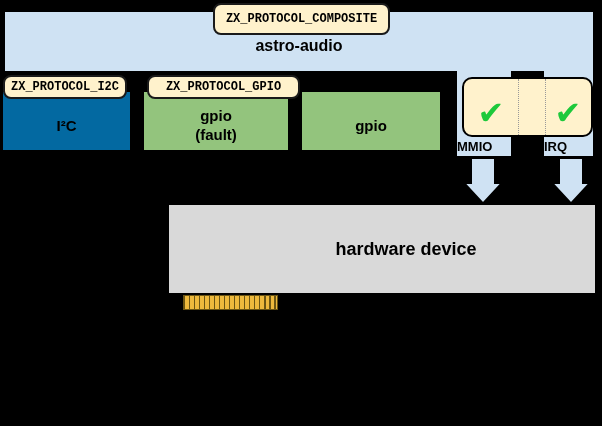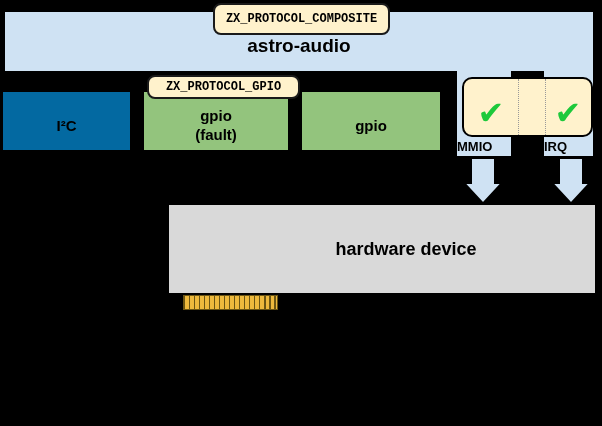--- a/index.html
+++ b/index.html
@@ -4,21 +4,21 @@
 <style>
   html,body{margin:0;padding:0;background:#000;}
   .canvas{
     position:relative;width:602px;height:426px;background:#000;overflow:hidden;
     font-family:"Liberation Sans",sans-serif;color:#000;
   }
   .box{position:absolute;box-sizing:border-box;border:2px solid #000;}
   
   .astro{left:3px;top:10px;width:592px;height:63px;background:#cfe2f3;z-index:1;
          display:flex;align-items:center;justify-content:center;}
-  .astro-label{font-weight:bold;font-size:19px;margin-top:8px;text-align:center;}
+  .astro-label{font-weight:bold;font-size:16px;margin-top:8px;text-align:center;}
   
   .badge{position:absolute;box-sizing:border-box;background:#fff2cc;border:2px solid #1a1a1a;
          border-radius:8px;z-index:5;display:flex;align-items:center;justify-content:center;
          font-family:"Liberation Mono",monospace;font-weight:bold;font-size:12px;white-space:nowrap;}
   .badge-composite{left:213px;top:3px;width:177px;height:32px;}
   .badge-i2c{left:3px;top:75px;width:124px;height:24px;}
   .badge-gpio-fault{left:147px;top:75px;width:153px;height:24px;}
   
   .frag{display:flex;flex-direction:column;align-items:center;justify-content:center;
         font-weight:bold;font-size:15px;line-height:19px;z-index:1;text-align:center;}
@@ -66,20 +66,21 @@
   <div class="col col-mmio">
     <span class="col-label">MMIO</span>
   </div>
   <div class="col col-irq">
     <span class="col-label">IRQ</span>
   </div>
 
   <div class="box frag frag-i2c">
     <span>I²C</span>
   </div>
+  <div class="badge badge-i2c">ZX_PROTOCOL_I2C</div>
 
   <div class="box frag frag-fault">
     <span>gpio</span>
     <span>(fault)</span>
   </div>
   <div class="badge badge-gpio-fault">ZX_PROTOCOL_GPIO</div>
 
   <div class="box frag frag-enable">
     <span>gpio</span>
   </div>

